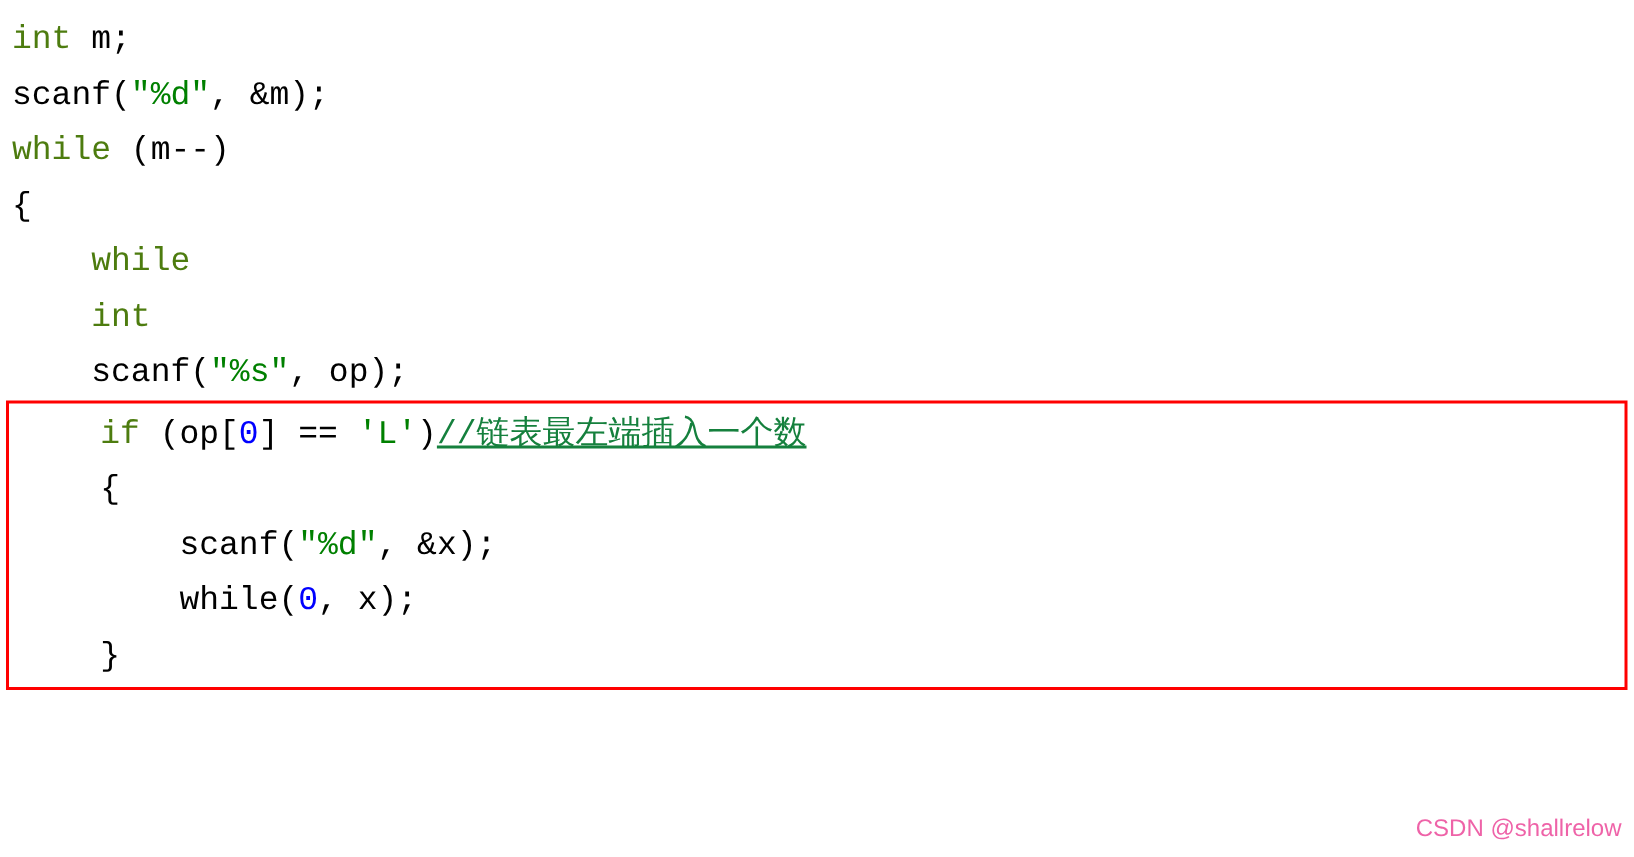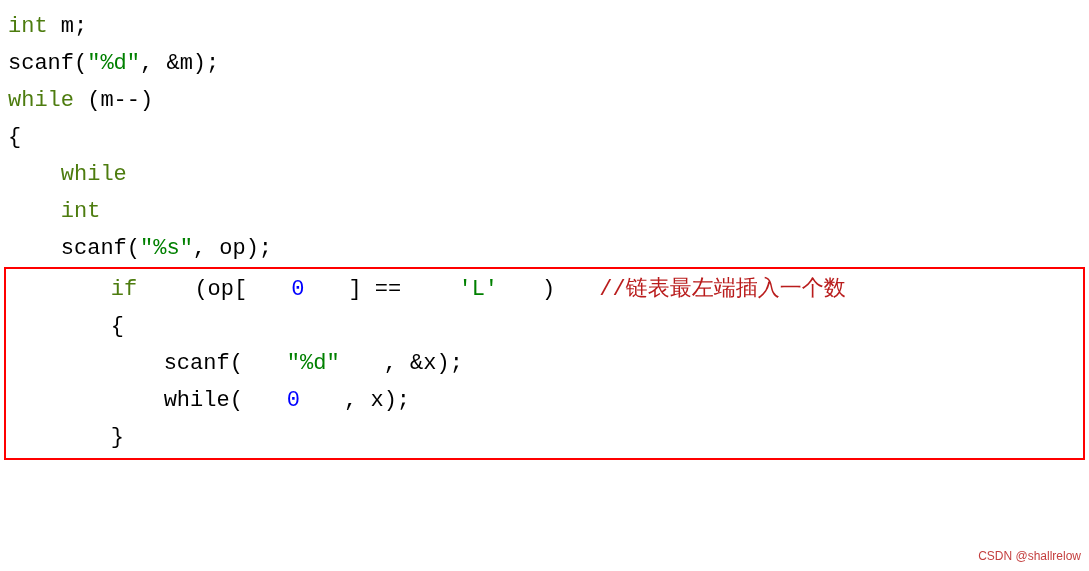--- a/index.html
+++ b/index.html
@@ -29,42 +29,41 @@
     .code-line {
       display: flex;
       align-items: baseline;
       padding: 2px 8px;
       white-space: pre;
     }
 
     .kw { color: #4d7c0f; font-weight: normal; }
     .str { color: #008000; }
     .plain { color: #000000; }
-    .comment { color: #b91c1c; }
+    .comment { color: #15803d; text-decoration: underline; }
     .num { color: #0000ff; }
 
     .highlighted-block {
       border: 2px solid #ff0000;
       margin: 0 4px;
       padding: 2px 0;
       background-color: #ffffff;
     }
 
     .highlighted-block .code-line {
       padding: 2px 8px;
-      gap: 44px;
     }
 
     .watermark {
       position: absolute;
       bottom: 6px;
       right: 8px;
-      color: #b91c1c;
+      color: #ec4899;
       font-family: Arial, sans-serif;
-      font-size: 12px;
+      font-size: 16px;
       opacity: 0.85;
     }
   </style>
 </head>
 <body>
 
 <div class="code-container">
 
   <div class="code-line">
     <span class="kw">int</span><span class="plain"> m;</span>

